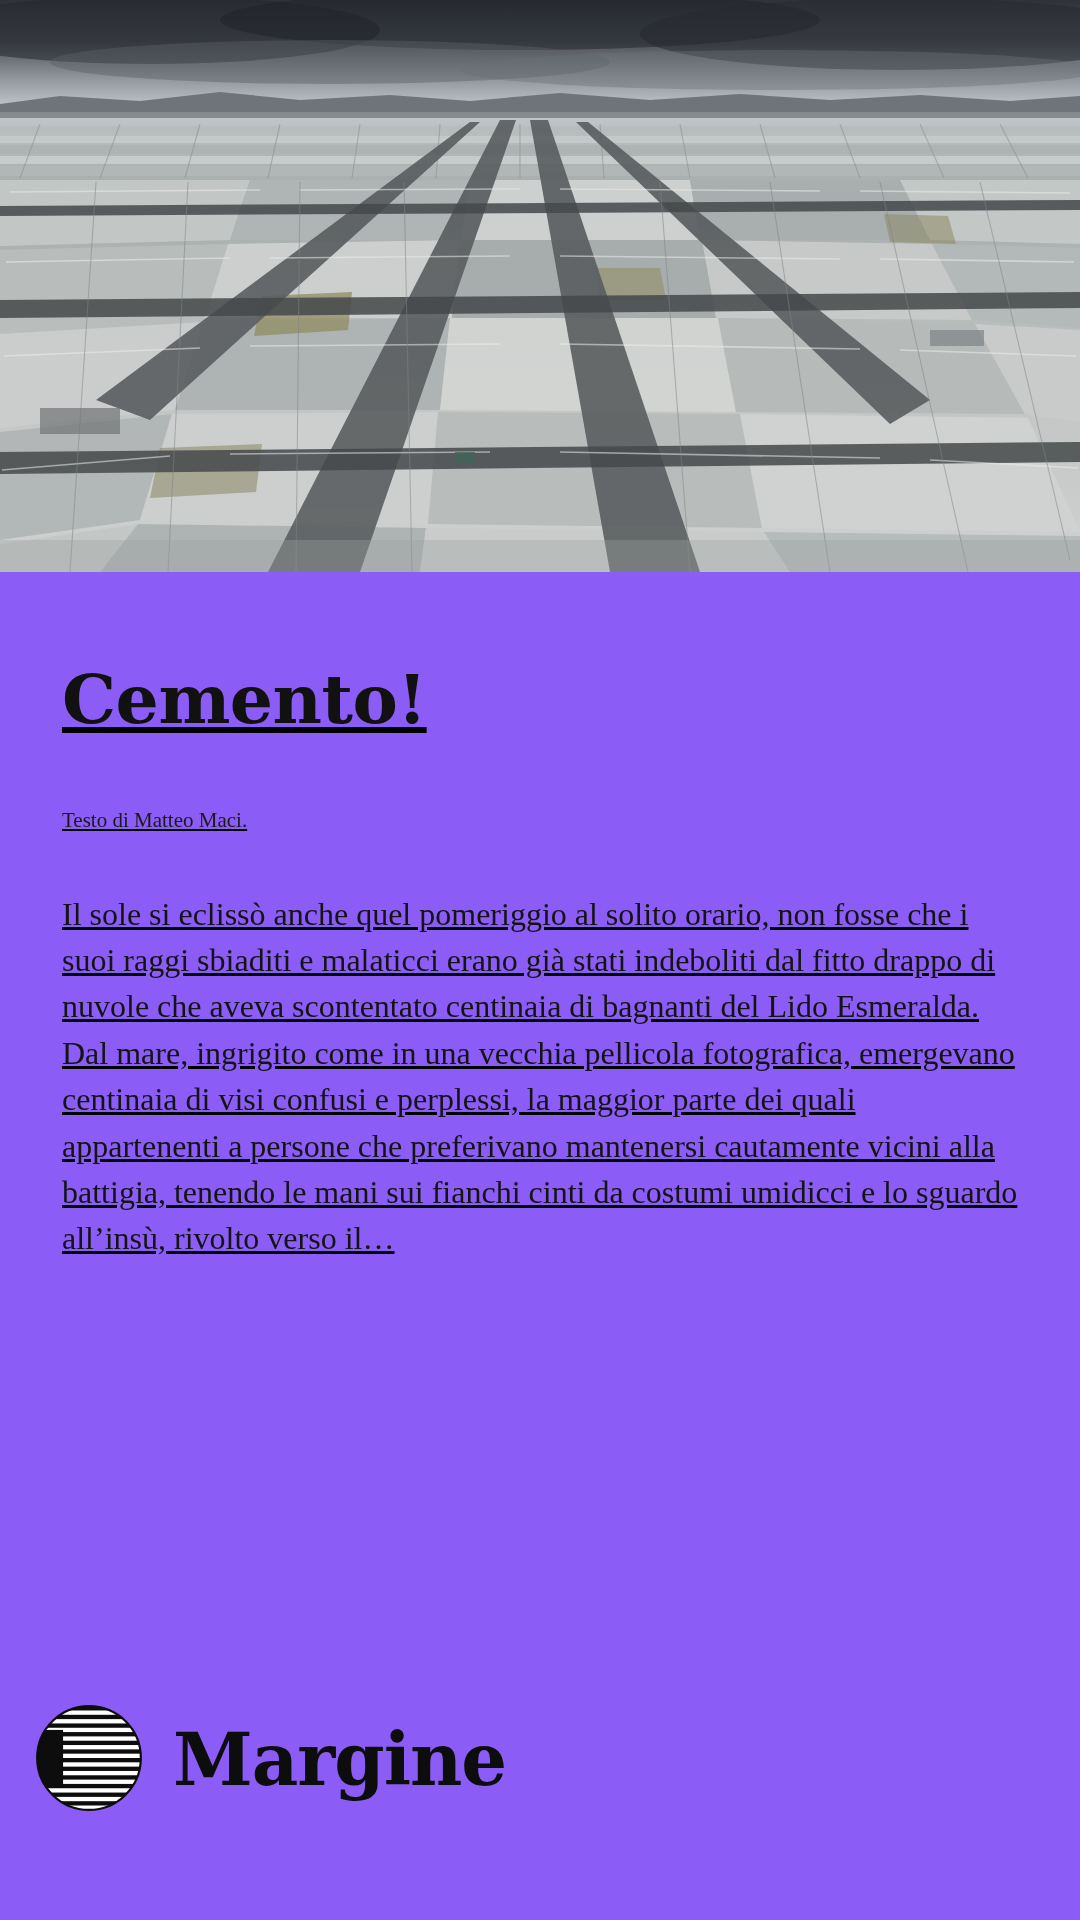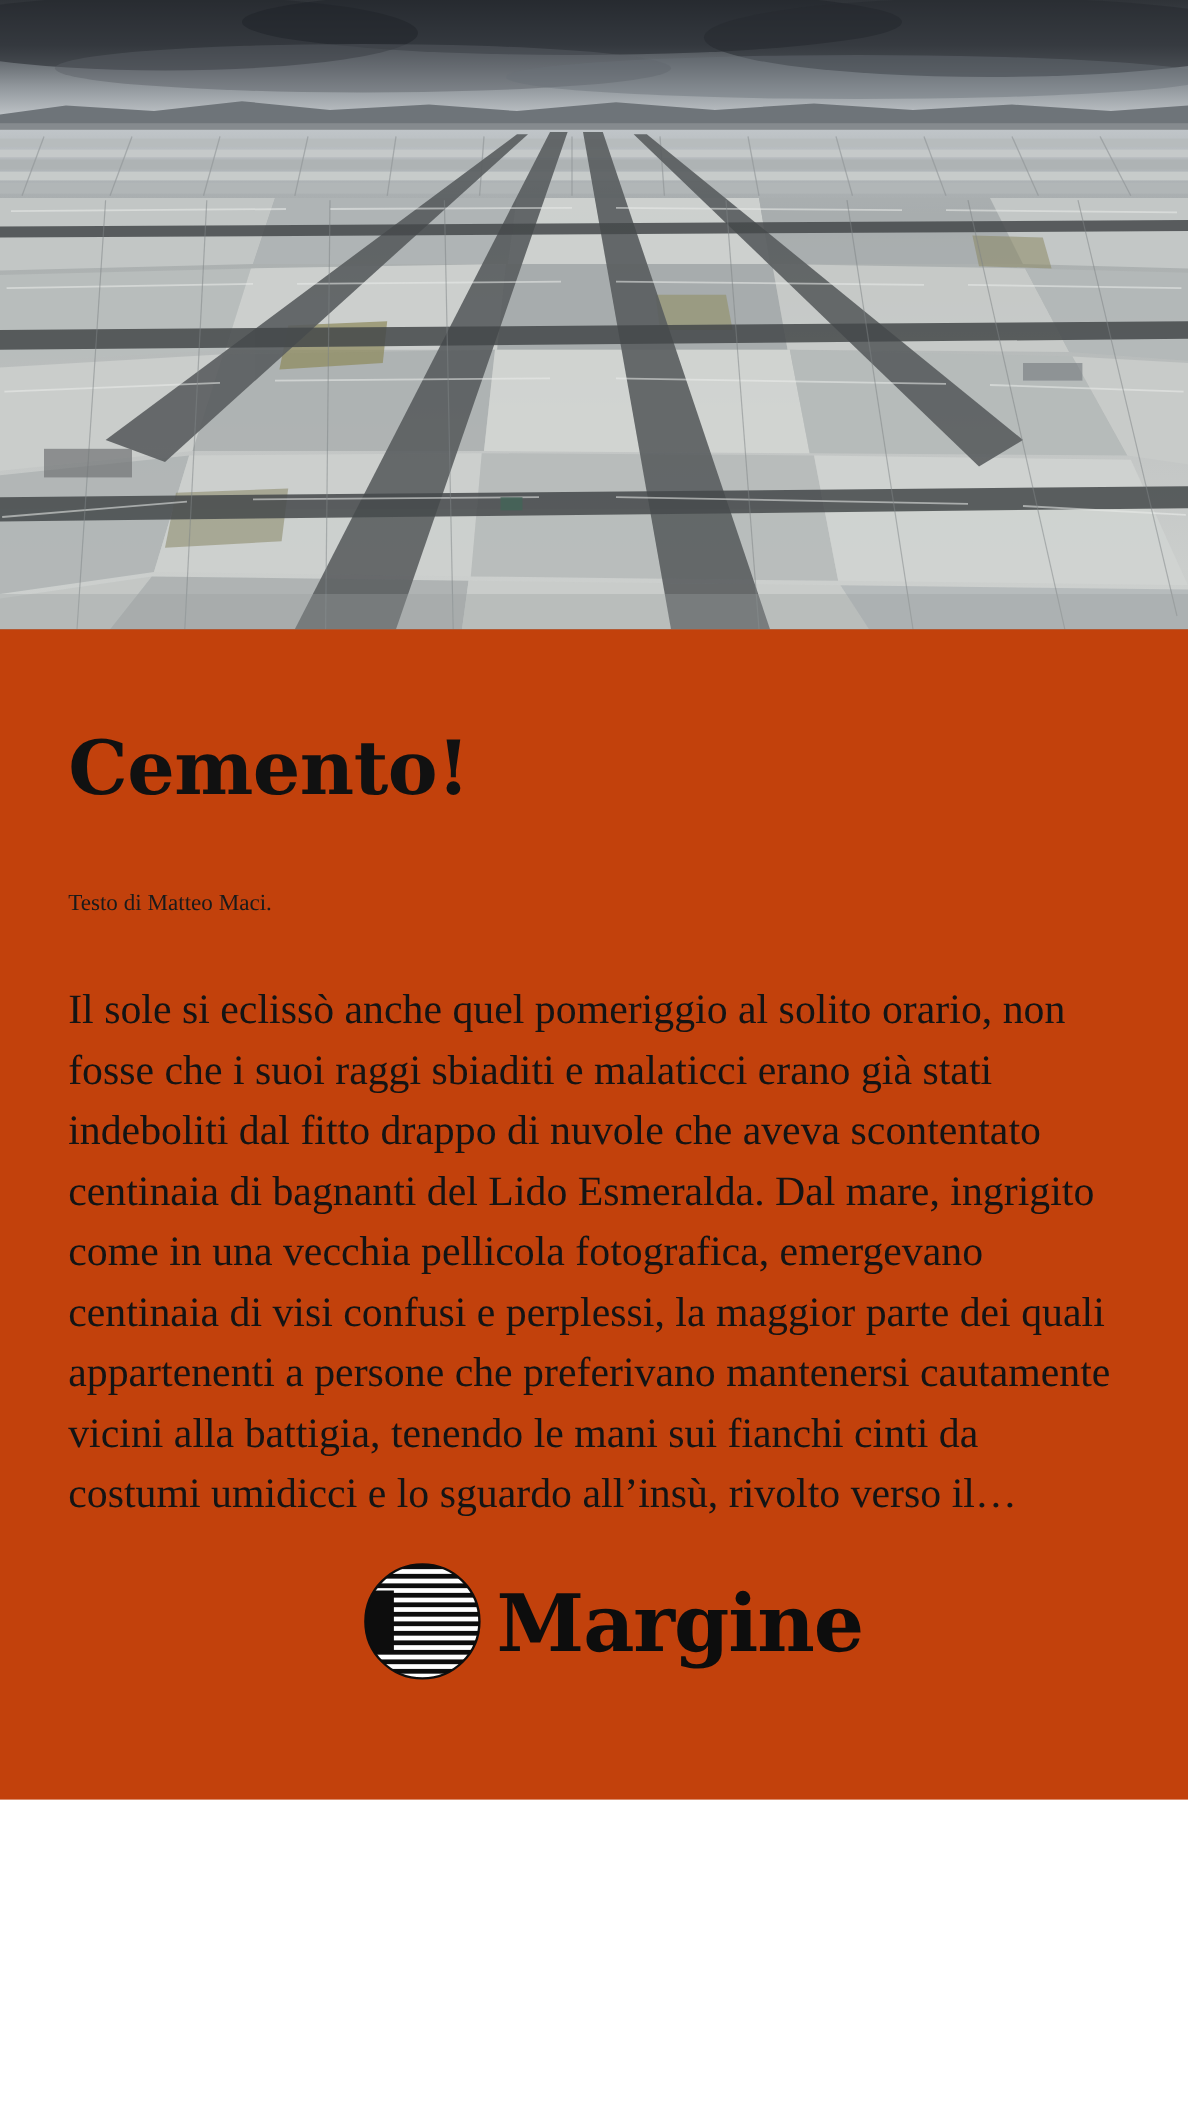--- a/index.html
+++ b/index.html
@@ -7,23 +7,24 @@
   html, body {
     width: 1080px;
     height: 1920px;
     background: #ffffff;
     font-family: "Liberation Serif", serif;
   }
 
   .page {
     position: relative;
     width: 1080px;
-    height: 1636px;
-    background: #c2410c;
+    height: 1920px;
+    background: #8b5cf6;
     overflow: hidden;
+    text-decoration: underline;
   }
 
   
   .hero {
     position: relative;
     width: 1080px;
     height: 572px;
     overflow: hidden;
     background: #6f7478;
   }
@@ -52,37 +53,37 @@
   .byline {
     font-family: "Liberation Serif", serif;
     font-size: 21px;
     line-height: 1.3;
     color: #1a1a1a;
     margin-top: 72px;
   }
 
   .body-text {
     font-family: "Liberation Serif", serif;
-    font-size: 38px;
+    font-size: 32px;
     line-height: 1.45;
     color: #141414;
     margin-top: 56px;
     max-width: 960px;
   }
 
   
   .footer {
     position: absolute;
     left: 0;
     right: 0;
     bottom: 108px;
     display: flex;
     align-items: center;
-    justify-content: center;
-    gap: 13px;
+    justify-content: flex-start;
+    gap: 30px;
     margin-left: 35px;
   }
 
   .logo-mark {
     width: 108px;
     height: 108px;
     display: block;
   }
 
   .logo-word {

